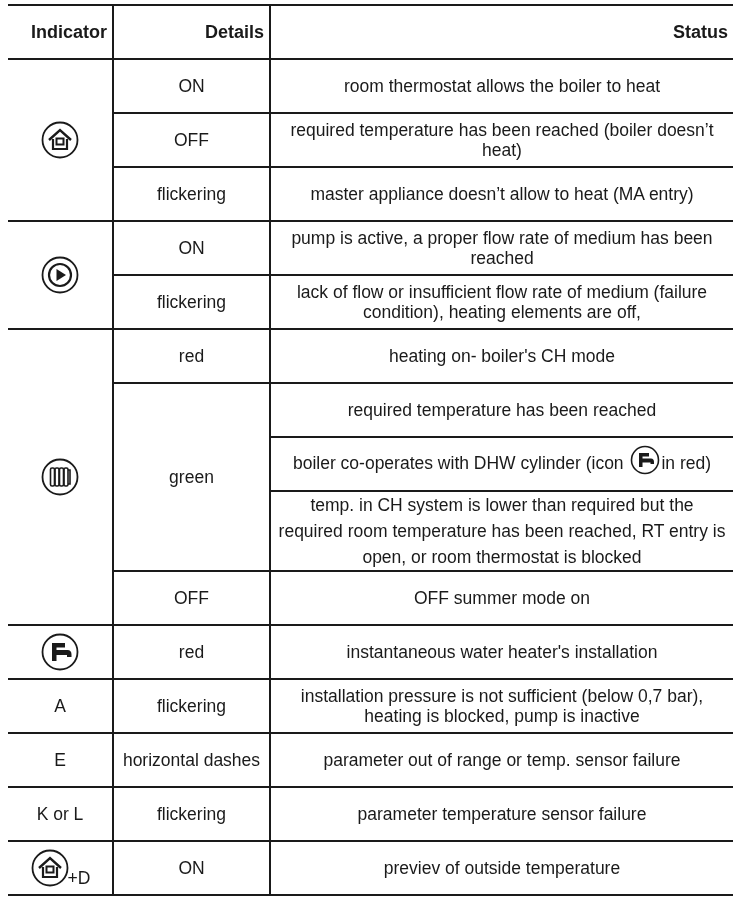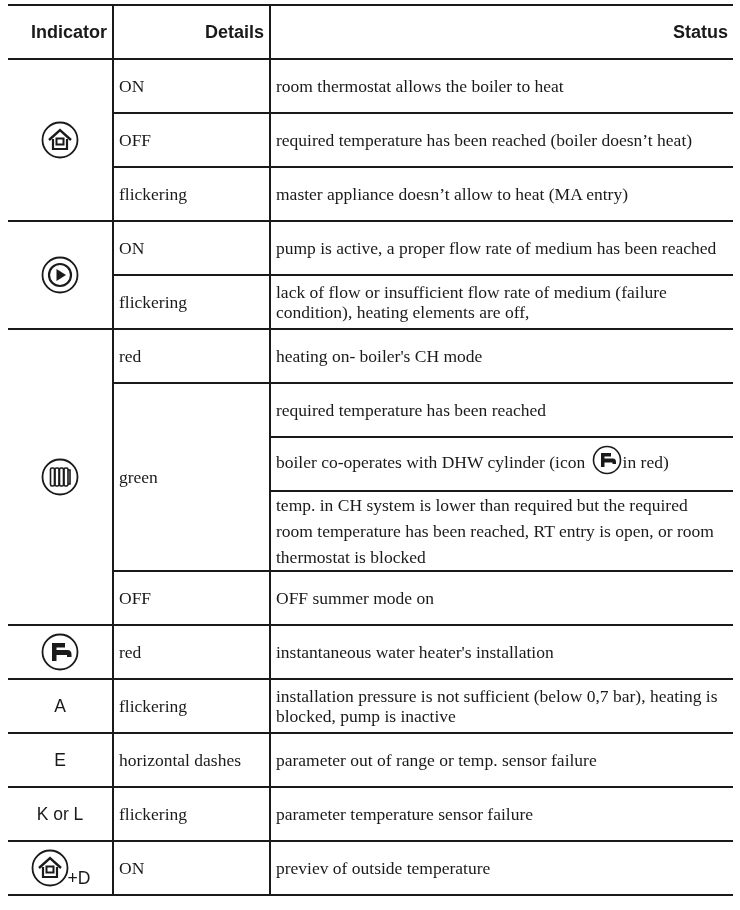--- a/index.html
+++ b/index.html
@@ -8,21 +8,21 @@
   table.ind { position: absolute; left: 8px; top: 4px; width: 725px;
               border-collapse: collapse; table-layout: fixed; }
   table.ind col.c1 { width: 105px; }
   table.ind col.c2 { width: 157px; }
   table.ind col.c3 { width: 463px; }
   table.ind th, table.ind td { border-top: 2px solid #1a1a1a; border-bottom: 2px solid #1a1a1a;
               padding: 0 5px; font-size: 17.5px; line-height: 20px; vertical-align: middle; }
   table.ind th + th, table.ind td.st, table.ind td.dt { border-left: 2px solid #1a1a1a; }
   table.ind th { font-weight: bold; height: 52px; text-align: right; font-size: 18px; }
   table.ind td.ic { text-align: center; padding: 0; }
-  table.ind td.st, table.ind td.dt { text-align: left; font-family: Liberation Serif, serif; }
+  table.ind td.st, table.ind td.dt { text-align: center; }
   tr.r1 td { height: 52px; }
   tr.r3 td.dt { height: 65px; line-height: 26px; }
   .ico { display: inline-block; vertical-align: middle; }
   .ico svg { display: block; }
   .inline-ico { display: inline-block; vertical-align: middle; margin: -4px 1px 0 2px; }
   .plusd { display: inline-block; vertical-align: bottom; font-size: 17.5px; margin-left: -2px; }
   .letter { font-size: 18px; }
 </style>
 </head>
 <body>

